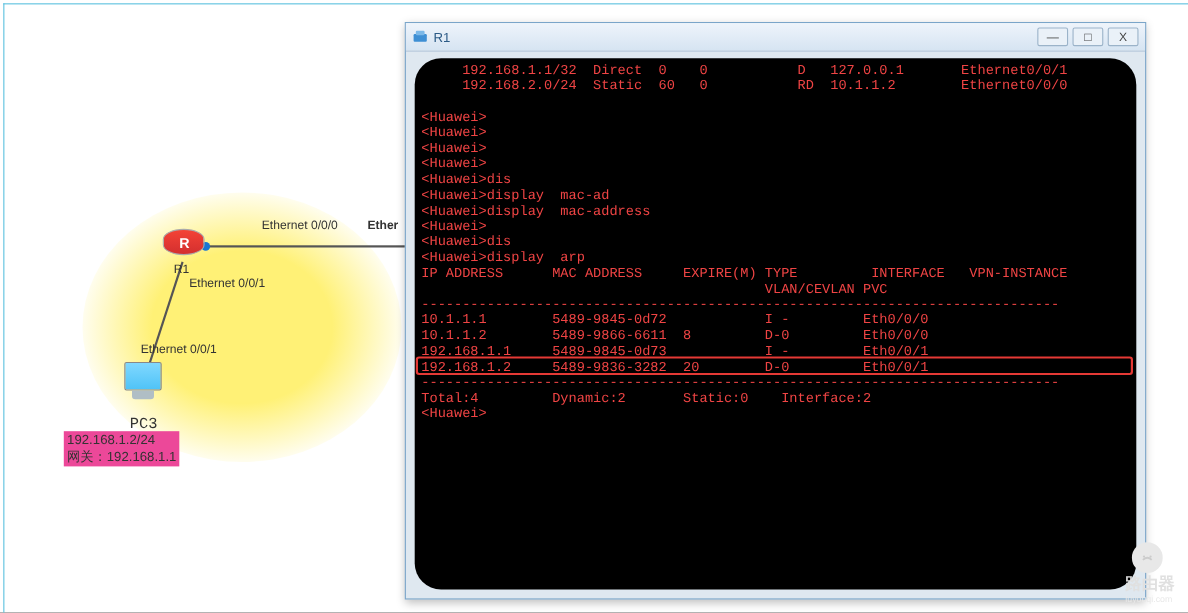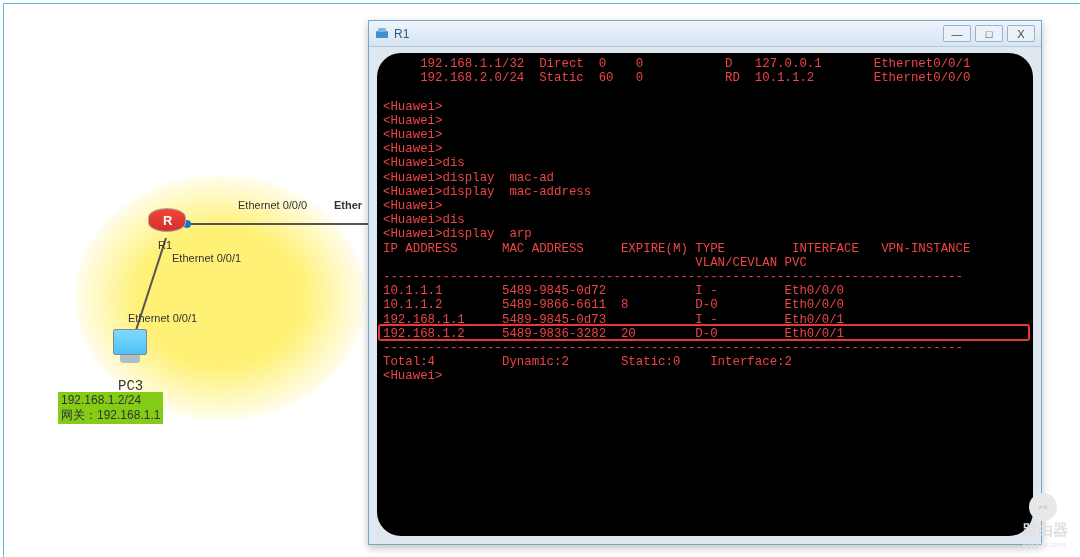--- a/index.html
+++ b/index.html
@@ -82,21 +82,21 @@
       left: 118px;
       top: 378px;
       font-size: 14px;
       color: #333;
       font-family: Liberation Mono, monospace;
     }
     .pc-info {
       position: absolute;
       left: 58px;
       top: 392px;
-      background: #84cc16;
+      background: #ec4899;
       font-size: 12px;
       color: #333;
       padding: 1px 3px;
       line-height: 15px;
     }
     .link {
       position: absolute;
       background: #555;
     }
     .link-h { height: 2px; }

